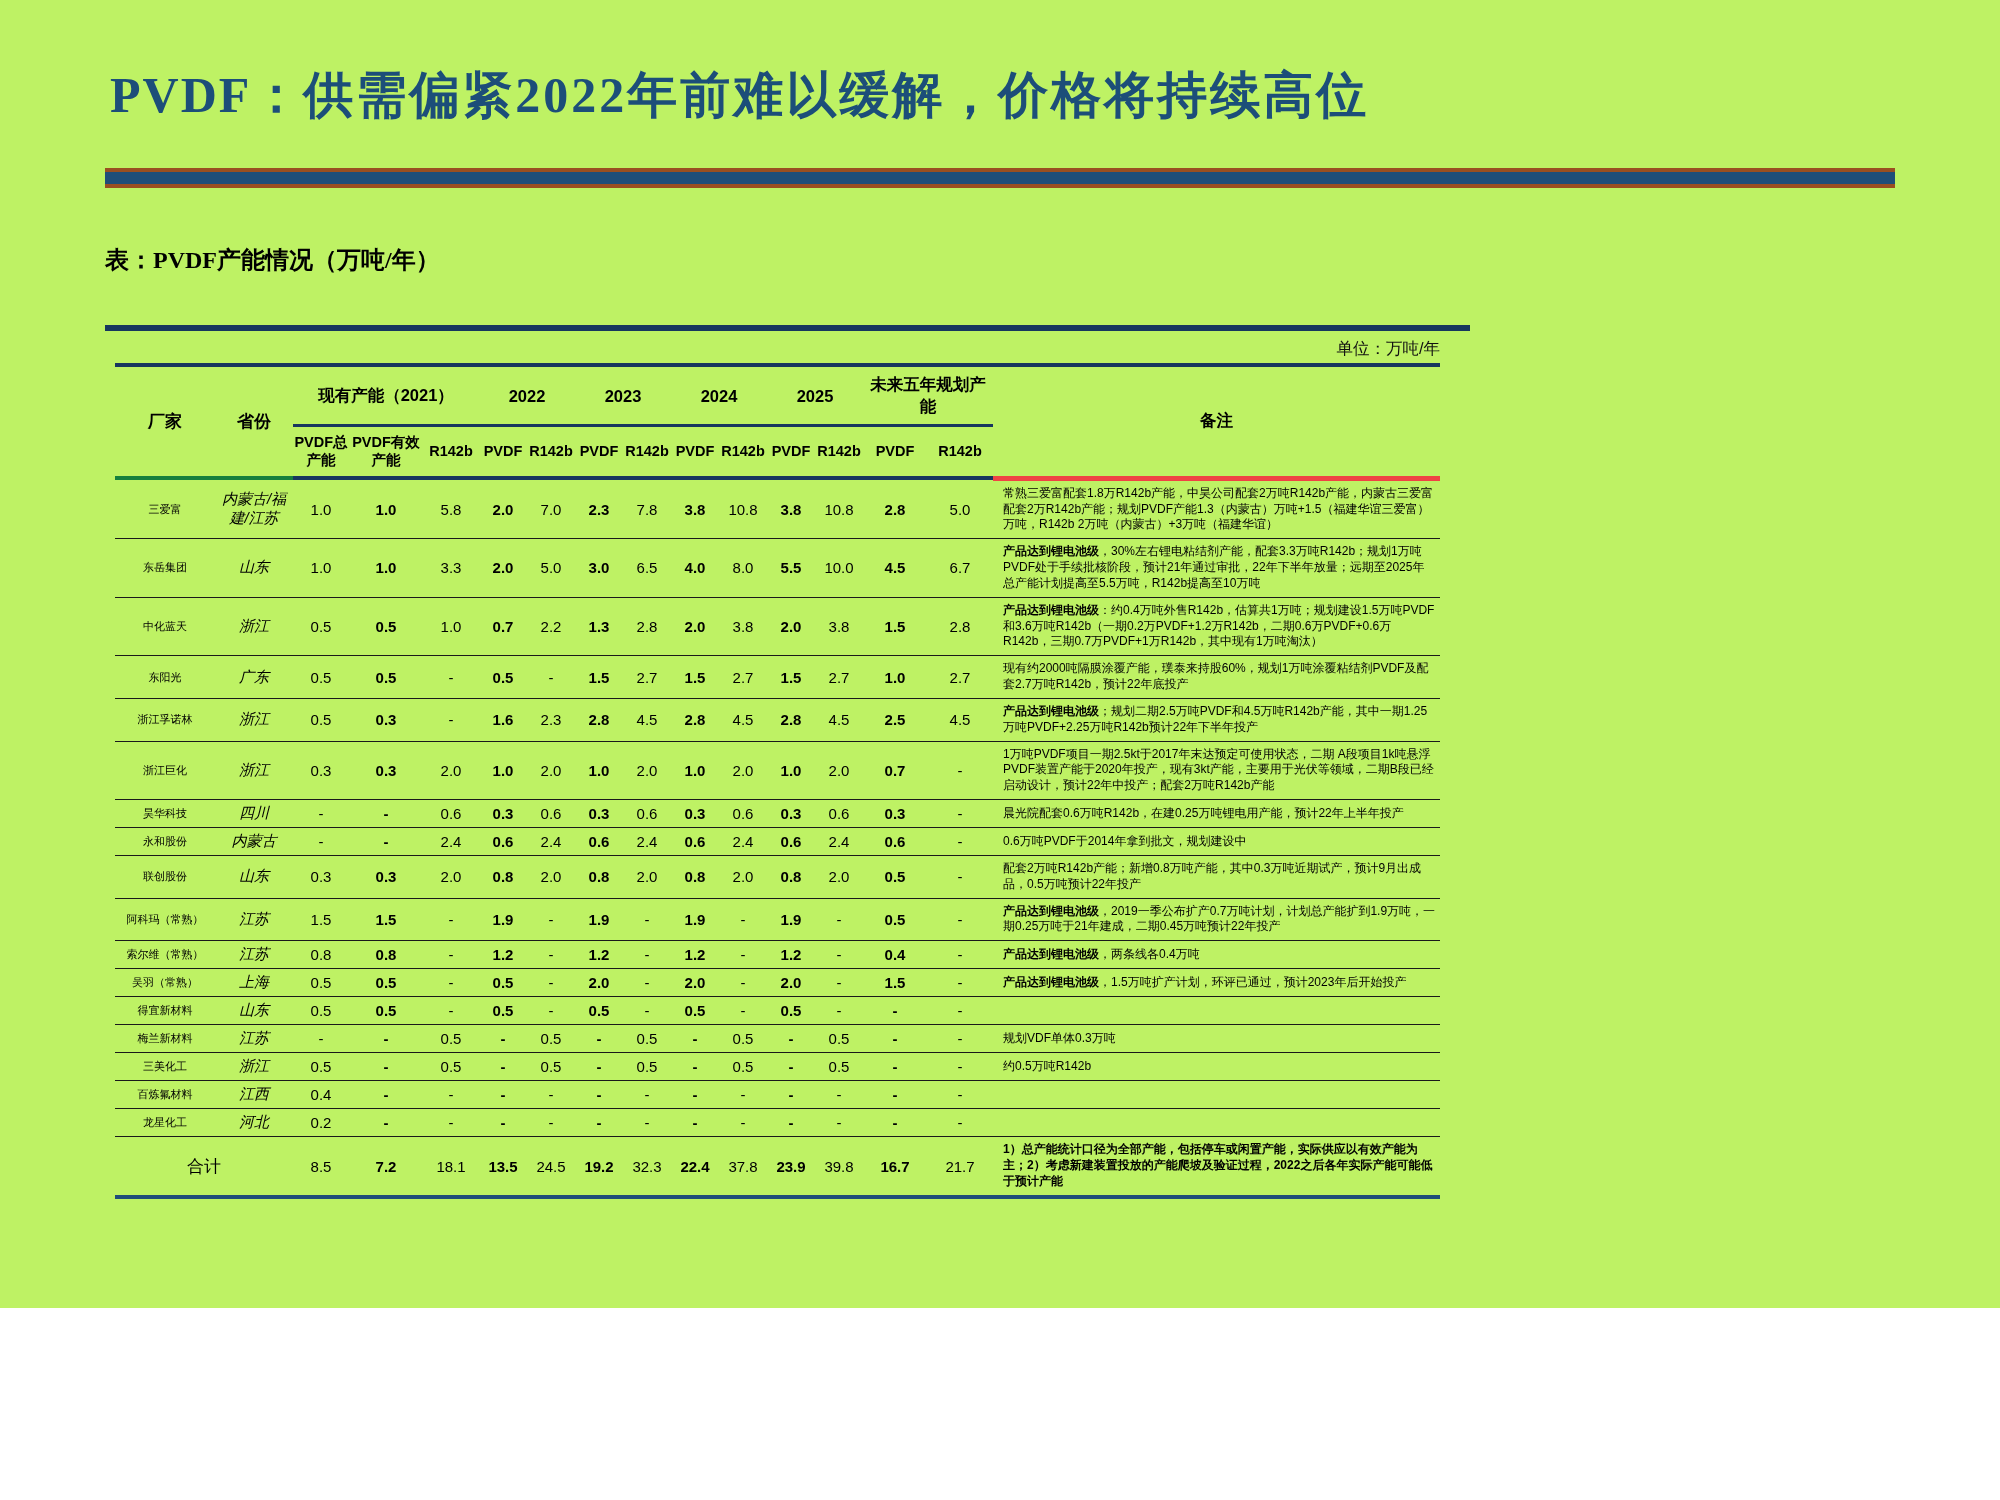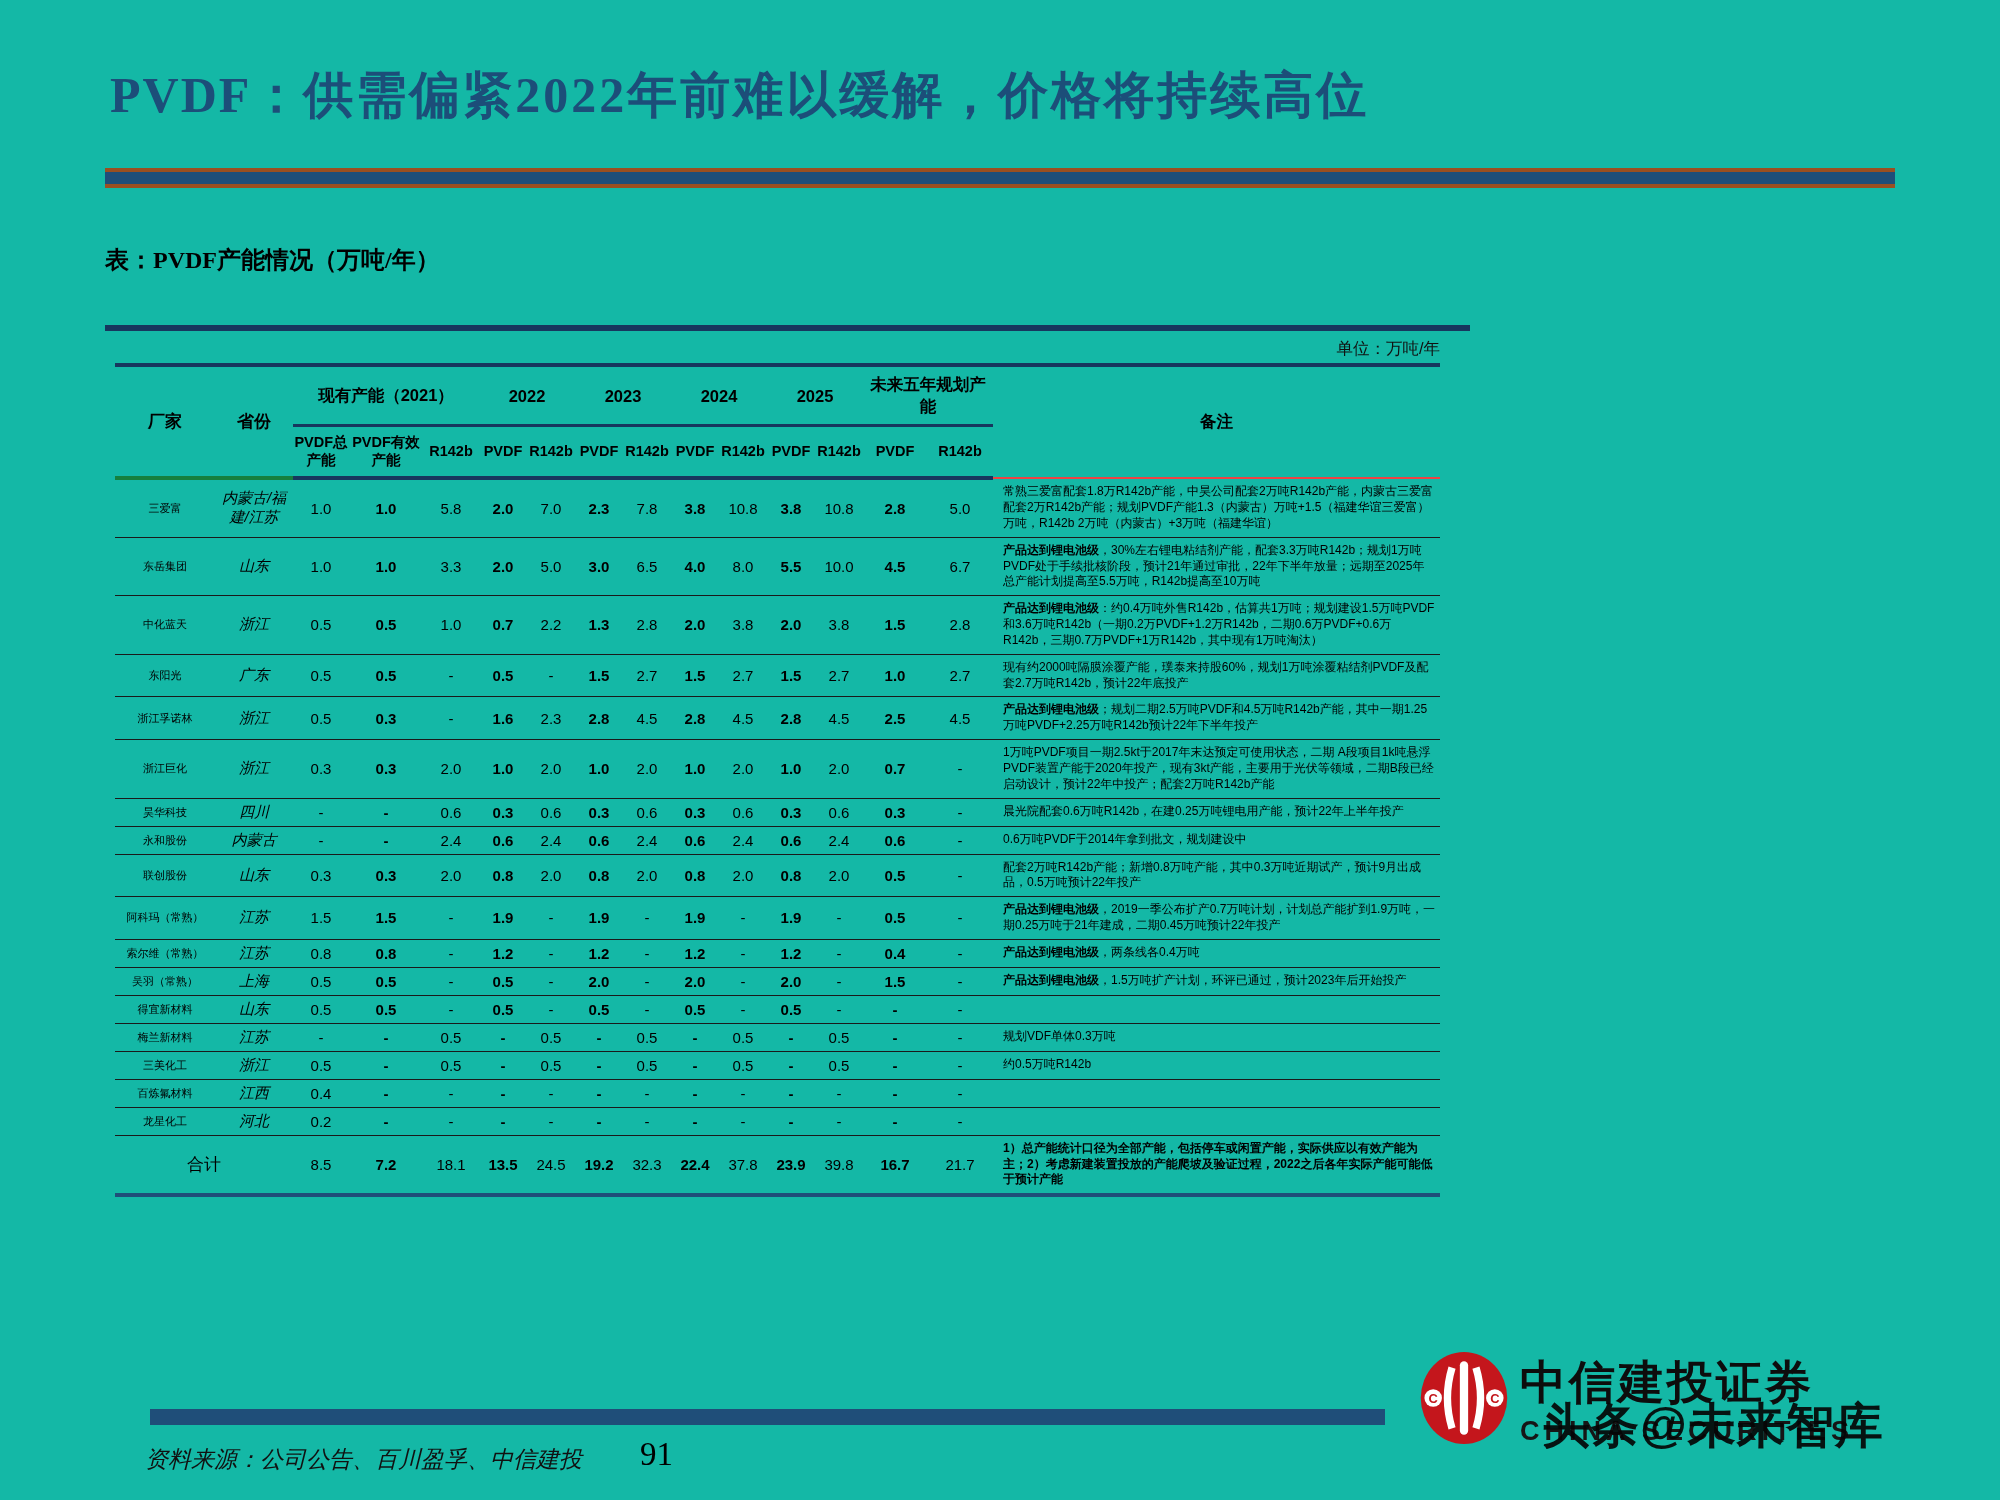--- a/index.html
+++ b/index.html
@@ -1,16 +1,16 @@
 <!DOCTYPE html>
 <html><head>
 <meta charset="utf-8">
 <style>
   html,body{margin:0;padding:0;background:#fff;}
-  .page{position:relative;width:2000px;height:1500px;background:#14b8a6;overflow:hidden;
+  .page{position:relative;width:2000px;height:1308px;background:#bef264;overflow:hidden;
         font-family:"Liberation Sans",sans-serif;color:#000;}
 
   
   .title{position:absolute;left:110px;top:62px;white-space:nowrap;
          font-family:"Liberation Serif",serif;font-weight:bold;color:#1C4E79;}
   .title .t1{font-size:50px;letter-spacing:2px;}
   .title .t2{font-size:50px;letter-spacing:3px;}
   .title-rule{position:absolute;left:105px;top:168px;width:1790px;height:20px;
               background:#1F4E79;border-top:4px solid #9A4F21;border-bottom:4px solid #9A4F21;
               box-sizing:border-box;}
@@ -22,21 +22,21 @@
   .unit{position:absolute;left:115px;top:338px;width:1325px;text-align:right;font-size:16.5px;color:#111;}
 
   
   table.cap{position:absolute;left:115px;top:363px;width:1325px;border-collapse:collapse;
             table-layout:fixed;border-top:4px solid #17375E;}
   .cap th,.cap td{vertical-align:middle;}
   .h{font-weight:bold;color:#000;}
   .hc{font-size:17px;border-bottom:4px solid #15803d;}
   .hg{font-size:16.5px;padding:7px 0 6px;border-bottom:3px solid #17375E;}
   .hs{font-size:14.5px;padding:6px 0 7px;border-bottom:4px solid #17375E;line-height:1.25;}
-  .hn{font-size:16.5px;border-bottom:2px solid #ef4444;}
+  .hn{font-size:16.5px;border-bottom:5px solid #ef4444;}
   .cell{border-bottom:1.5px solid #1a1a1a;padding:4px 2px;}
   .company{font-size:11px;text-align:center;}
   .province{font-size:15px;text-align:center;font-style:italic;}
   .num{font-size:15px;text-align:center;font-family:"Liberation Sans",sans-serif;}
   .num.b{font-weight:bold;}
   .note{font-size:12px;text-align:left;line-height:1.32;padding:5px 4px 5px 10px;color:#000;}
   .nb{font-weight:bold;}
   .total-row .cell{border-bottom:4px solid #1F4E79;}
   .total-label{font-size:17px;font-weight:normal;text-align:center;}
   .total-row .num{padding:14px 2px;}

